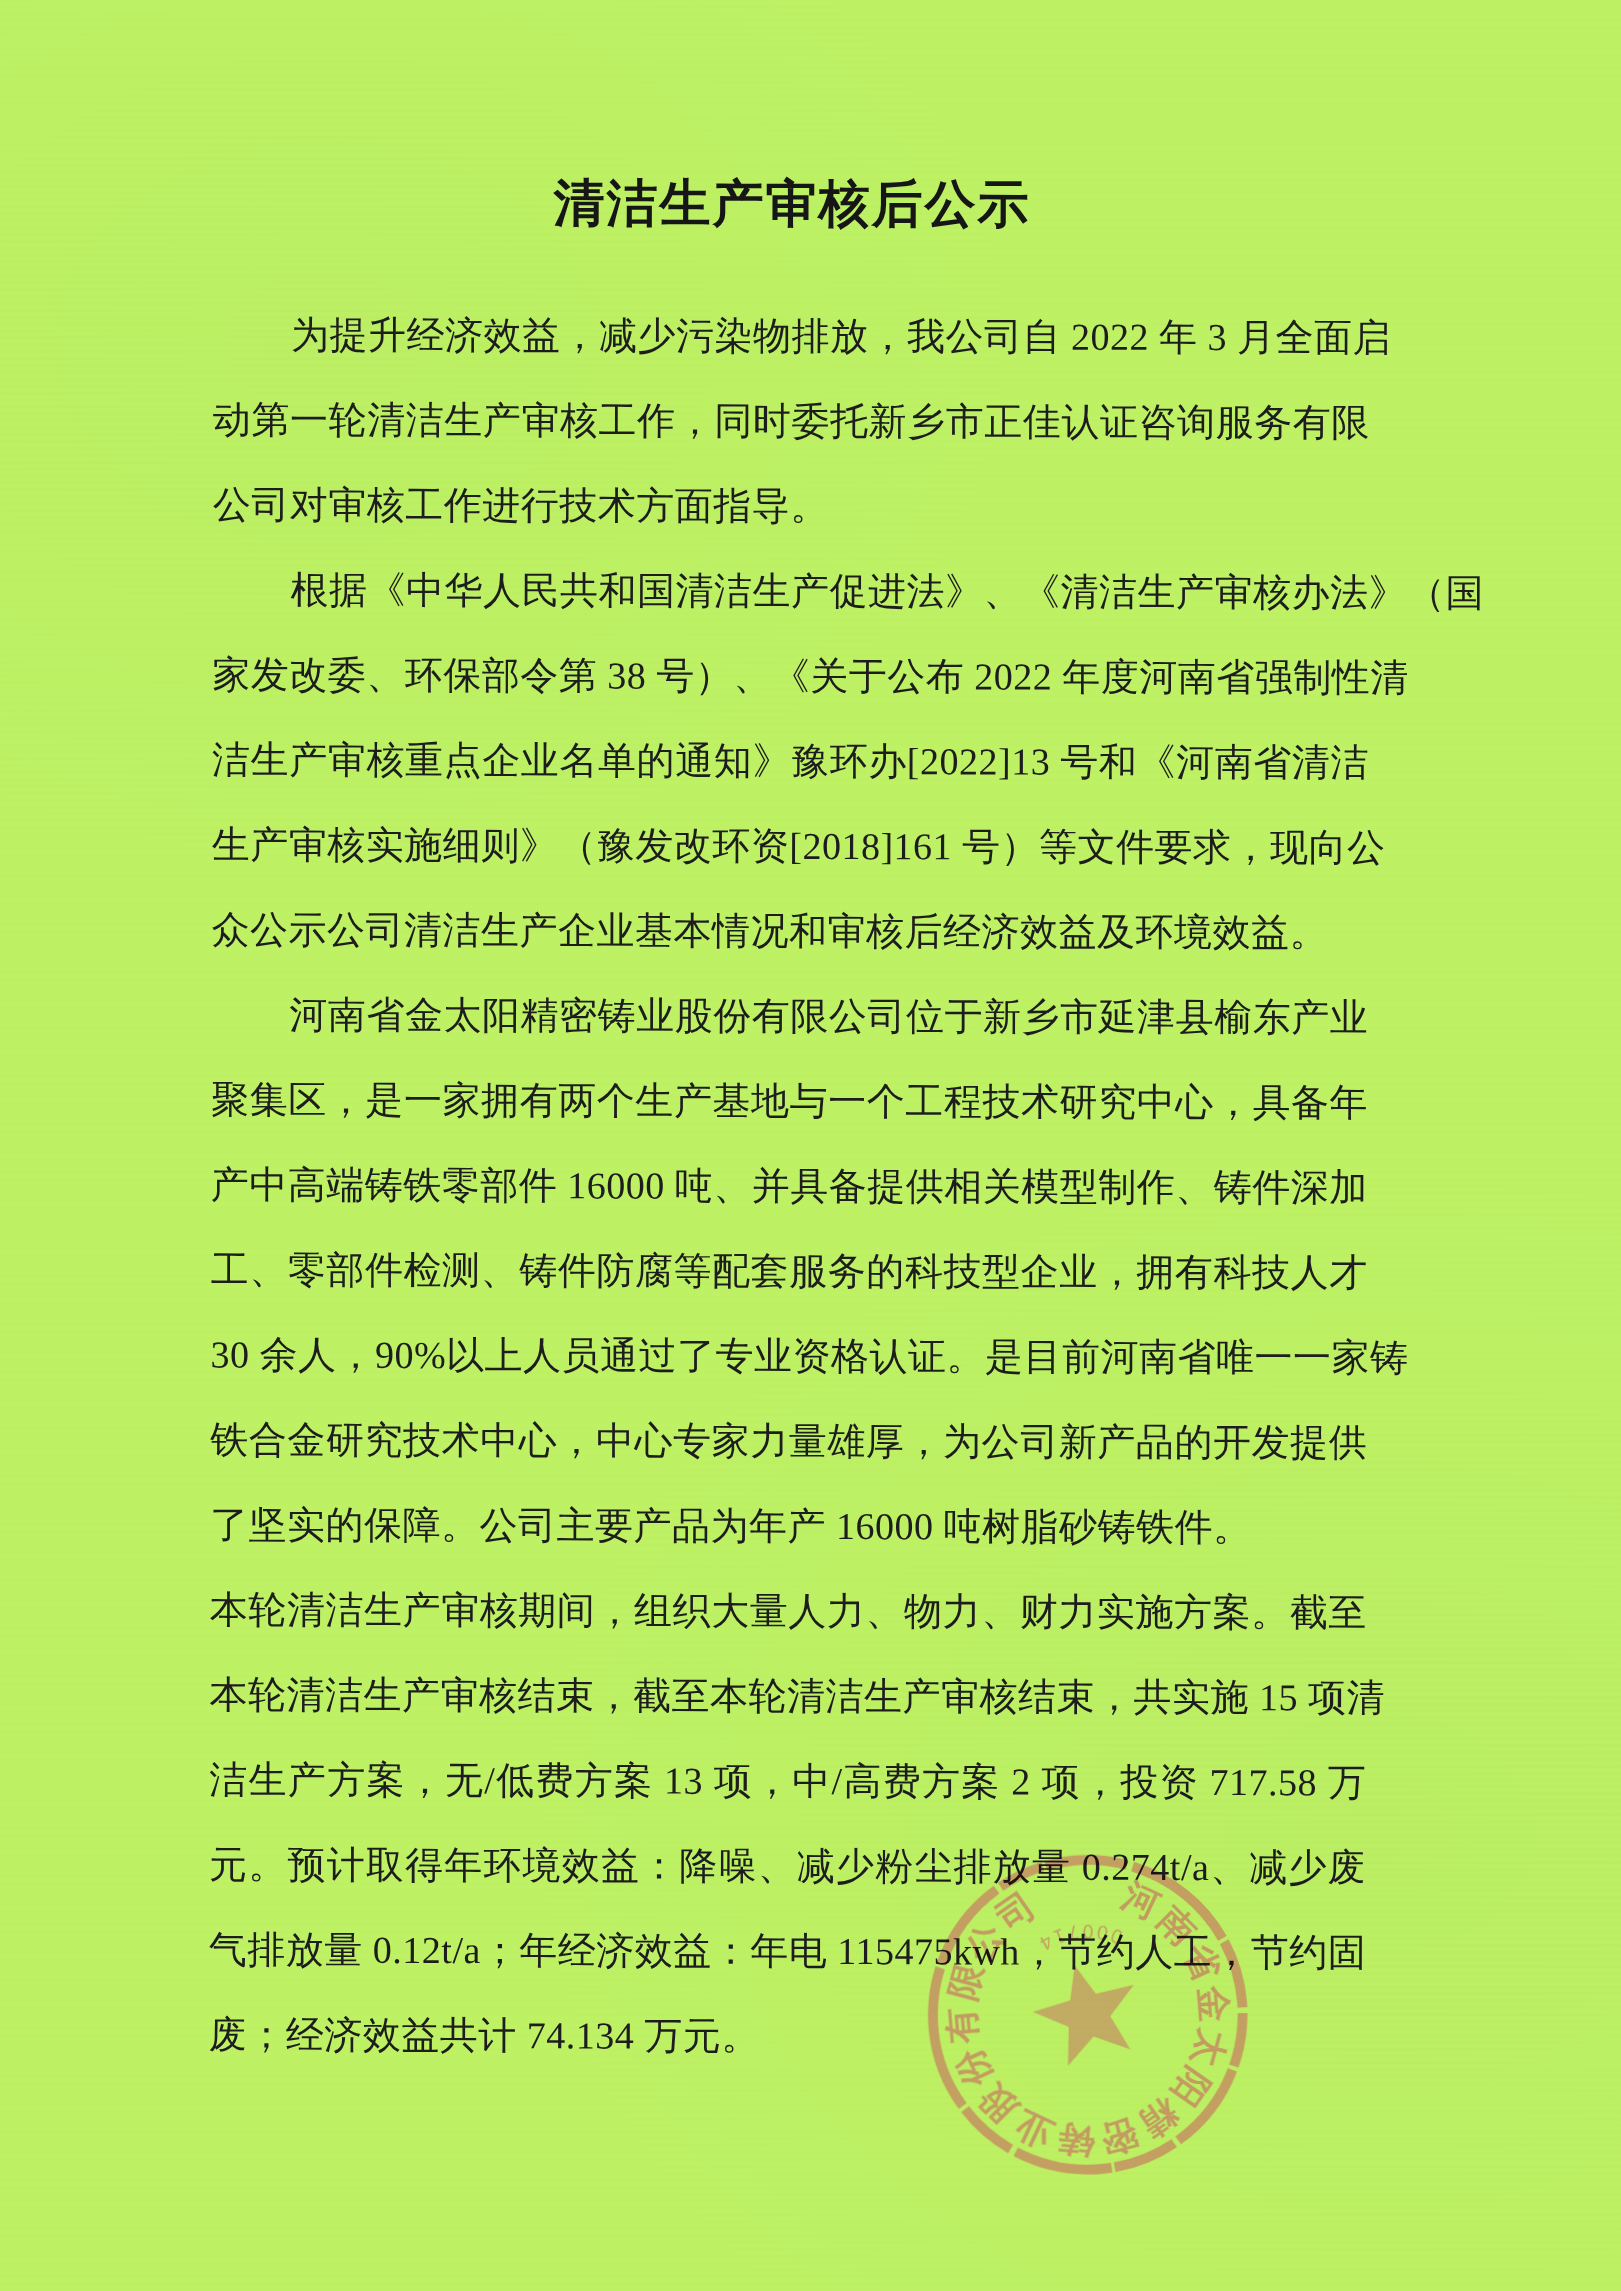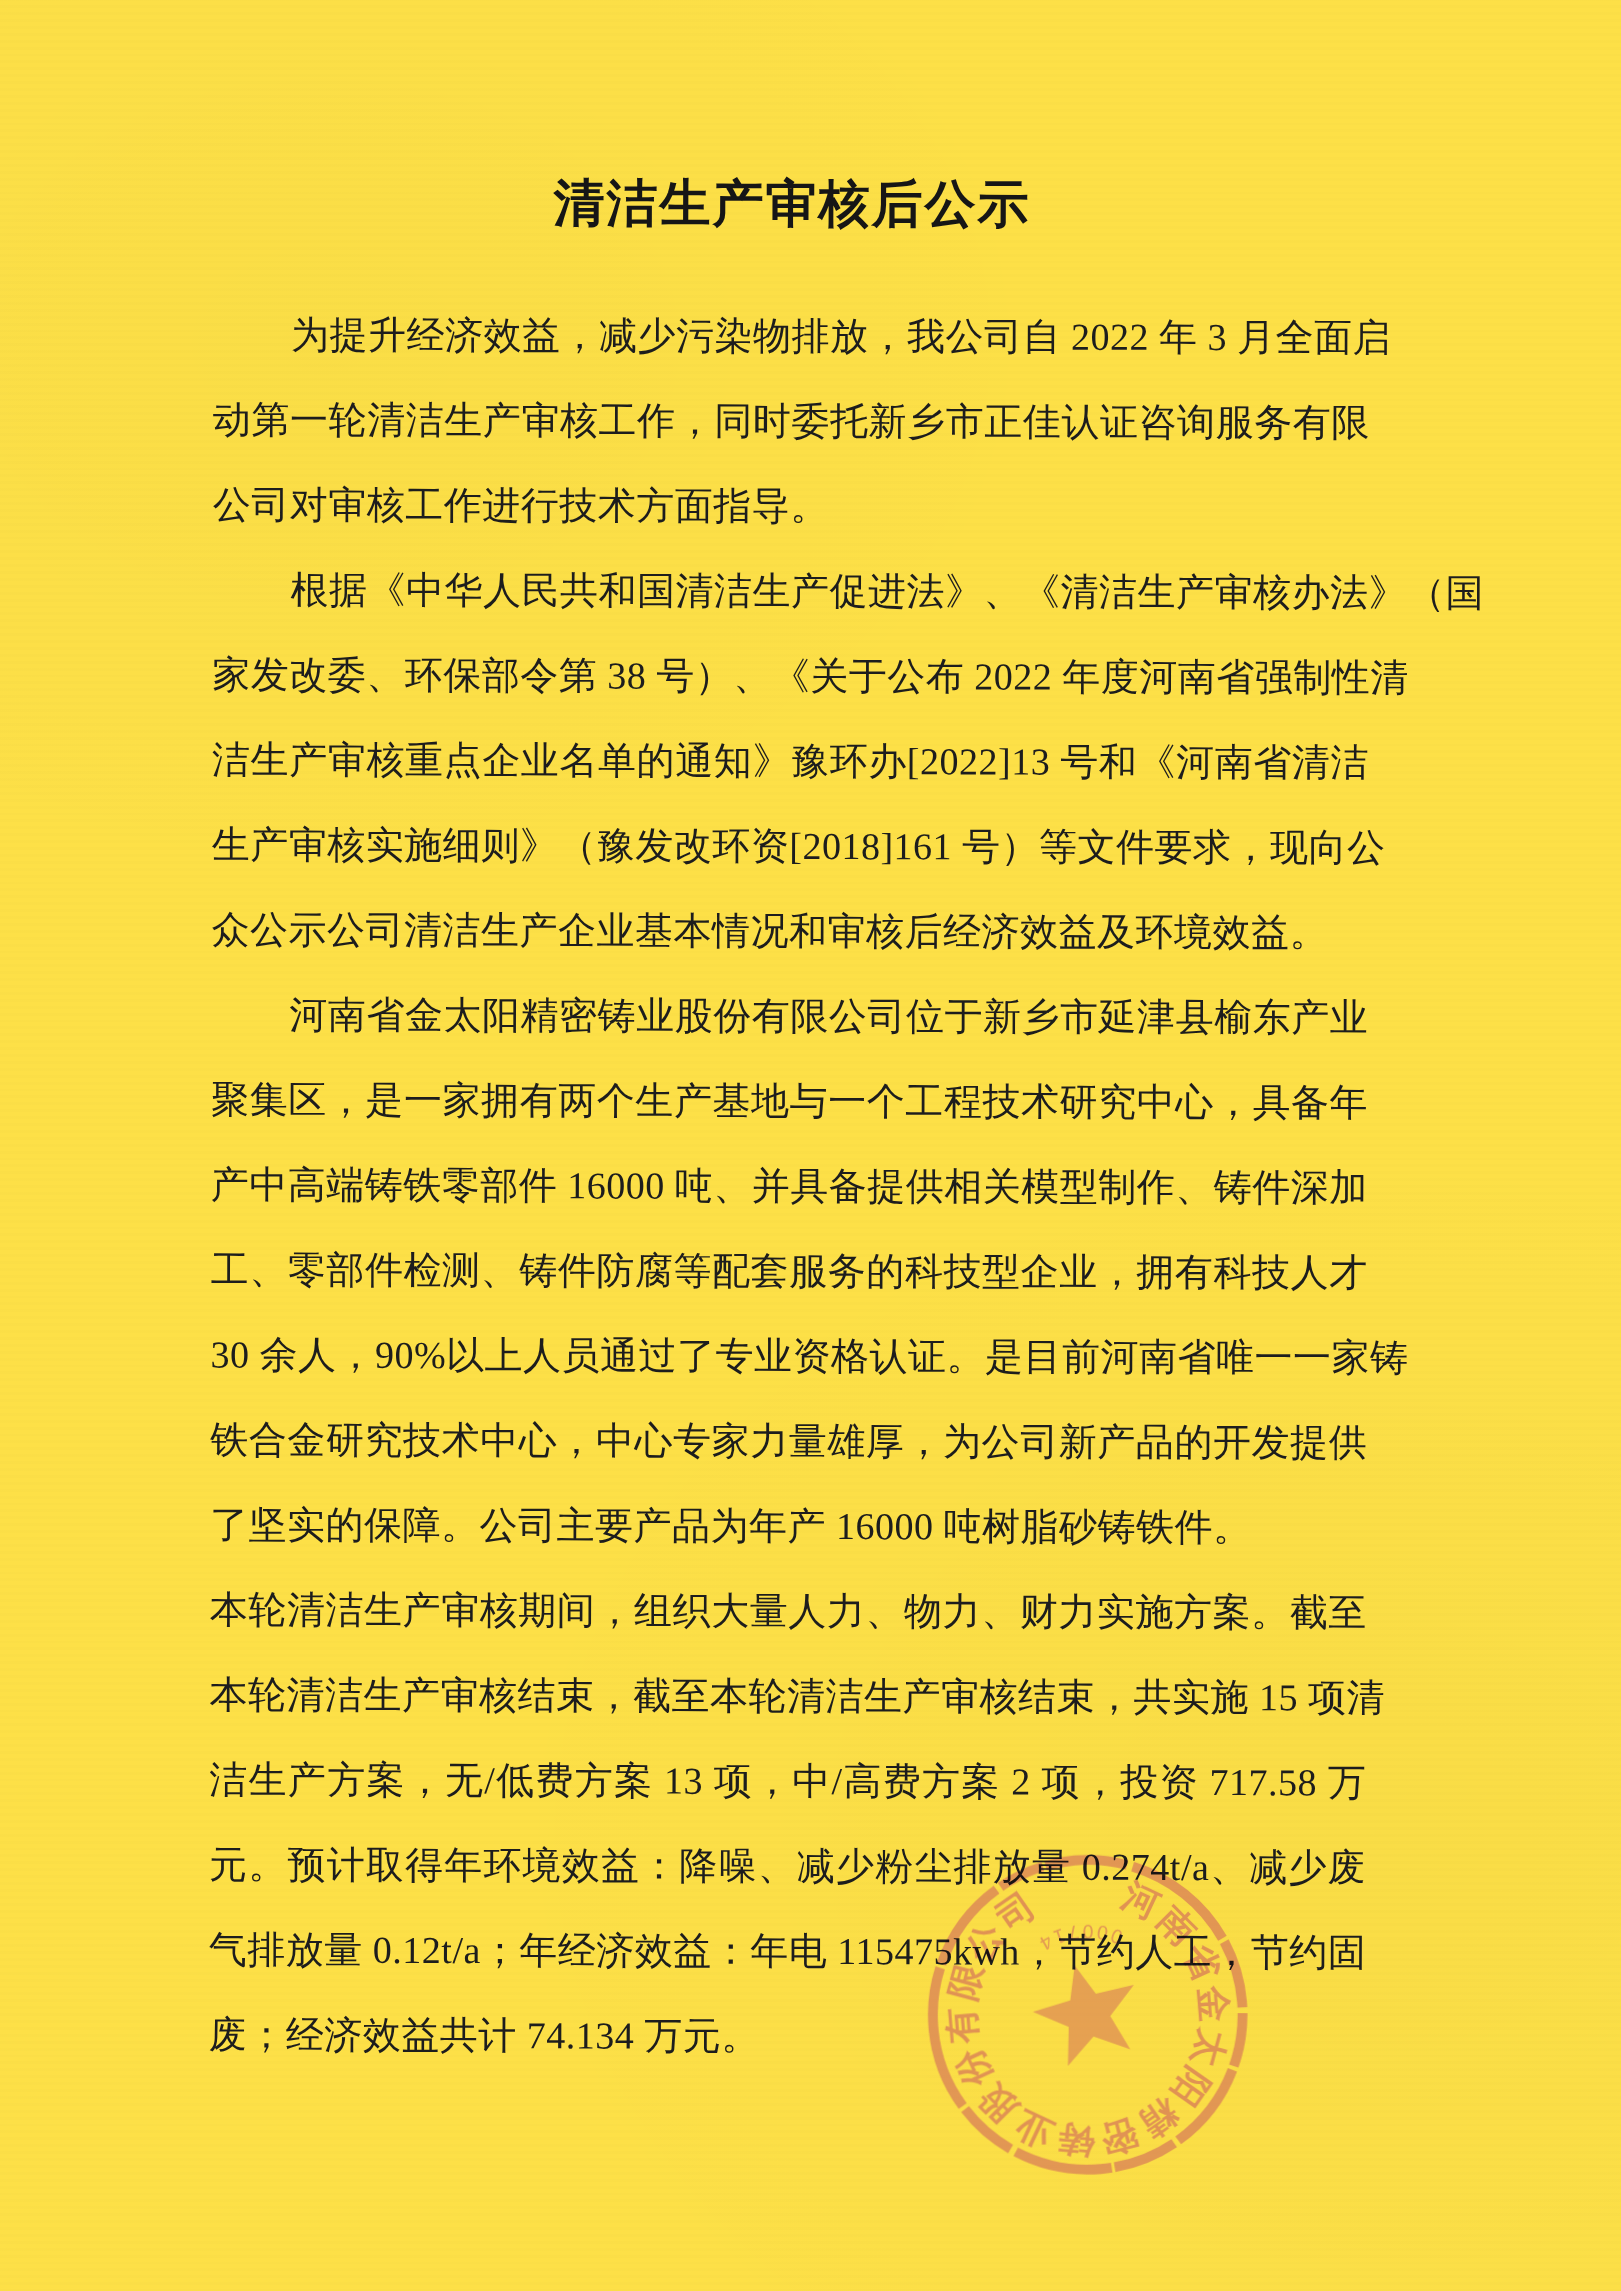--- a/index.html
+++ b/index.html
@@ -1,20 +1,20 @@
 <!DOCTYPE html>
 <html><head>
 <meta charset="utf-8">
 <style>
   html,body{margin:0;padding:0;background:#e8e8e8;}
   .sheet{
     position:relative;
     width:1621px;height:2292px;
     margin:0 auto;
-    background:#fde047;
+    background:#bef264;
     overflow:hidden;
     font-family:"Liberation Serif","DejaVu Serif",serif;
   }
   
   .sheet::before{
     content:"";position:absolute;inset:0;pointer-events:none;
     background:
       radial-gradient(1176px 882px at 20% 15%, rgba(0,0,0,0.012), transparent 70%),
       radial-gradient(1372px 1078px at 85% 80%, rgba(0,0,0,0.015), transparent 70%),
       repeating-linear-gradient(0deg, rgba(0,0,0,0.006) 0 2.9px, transparent 2.9px 6.9px);

